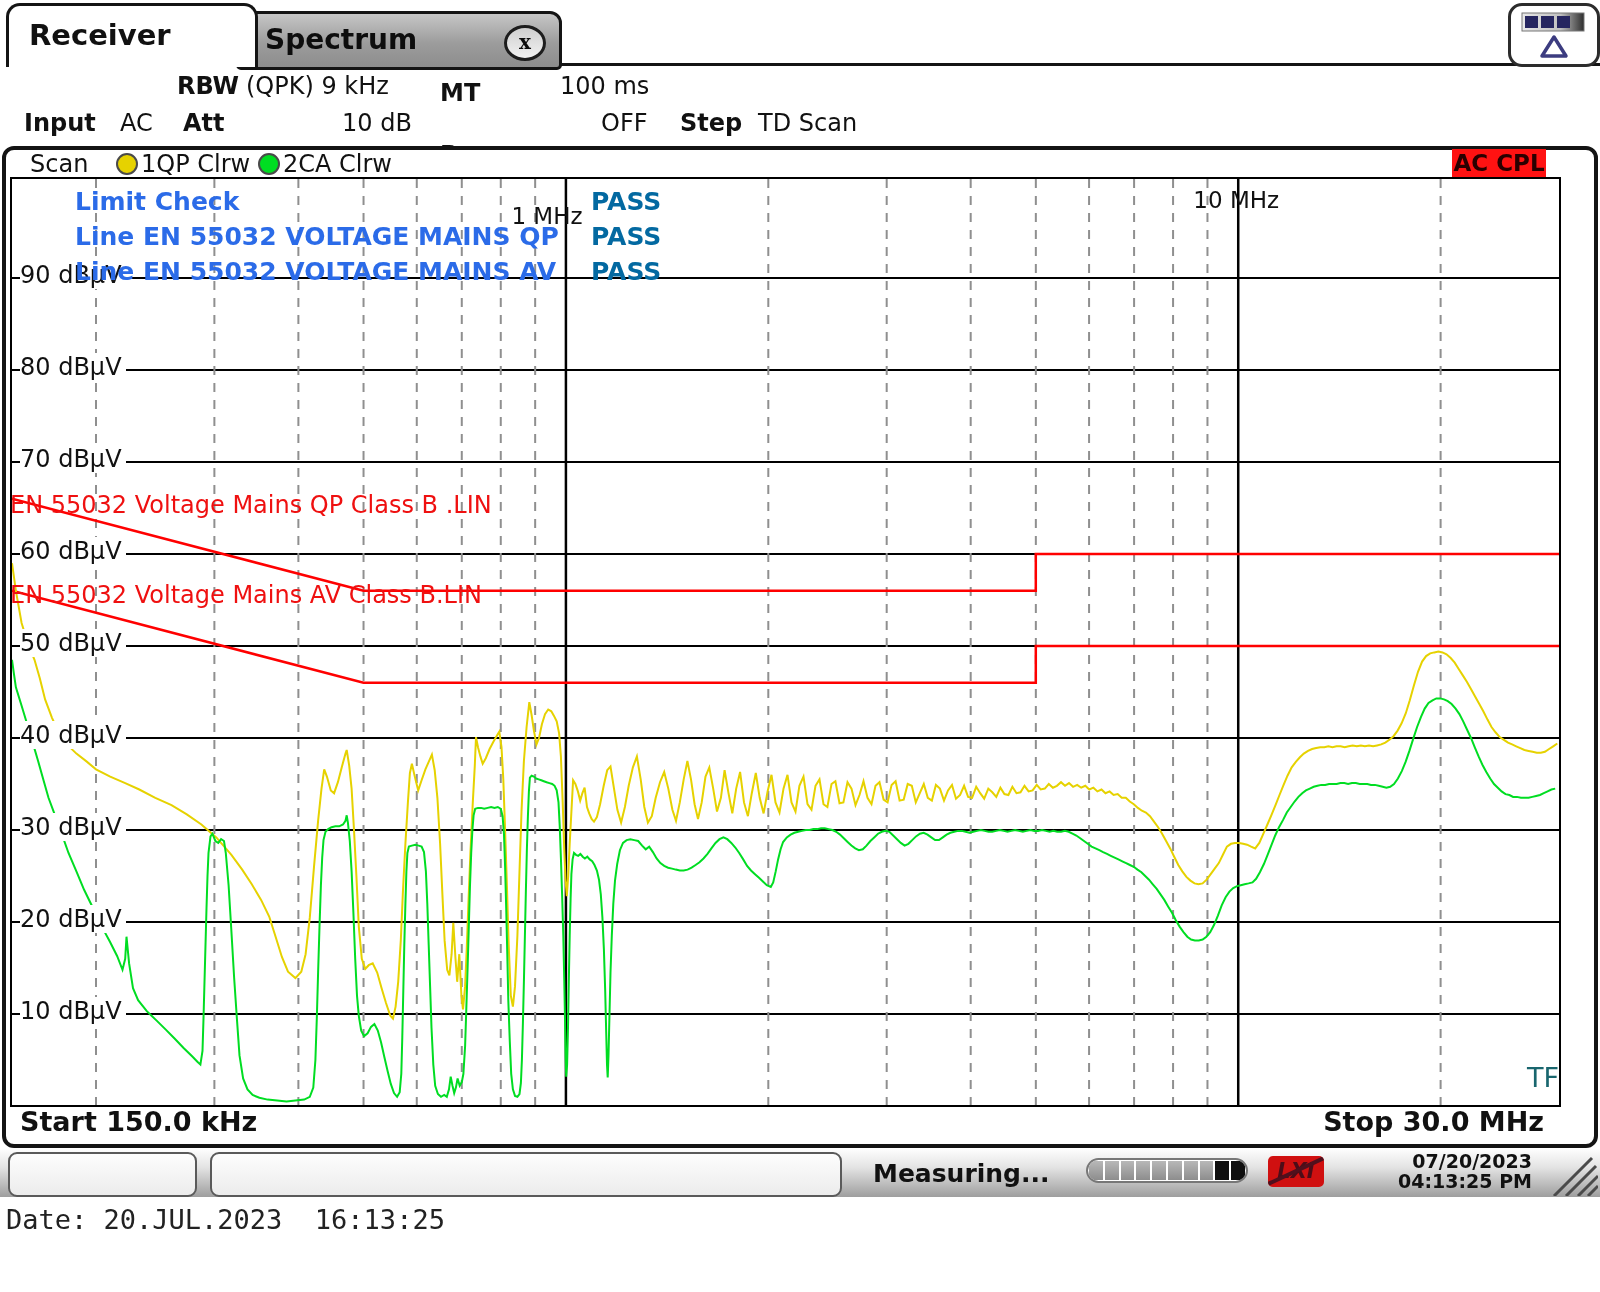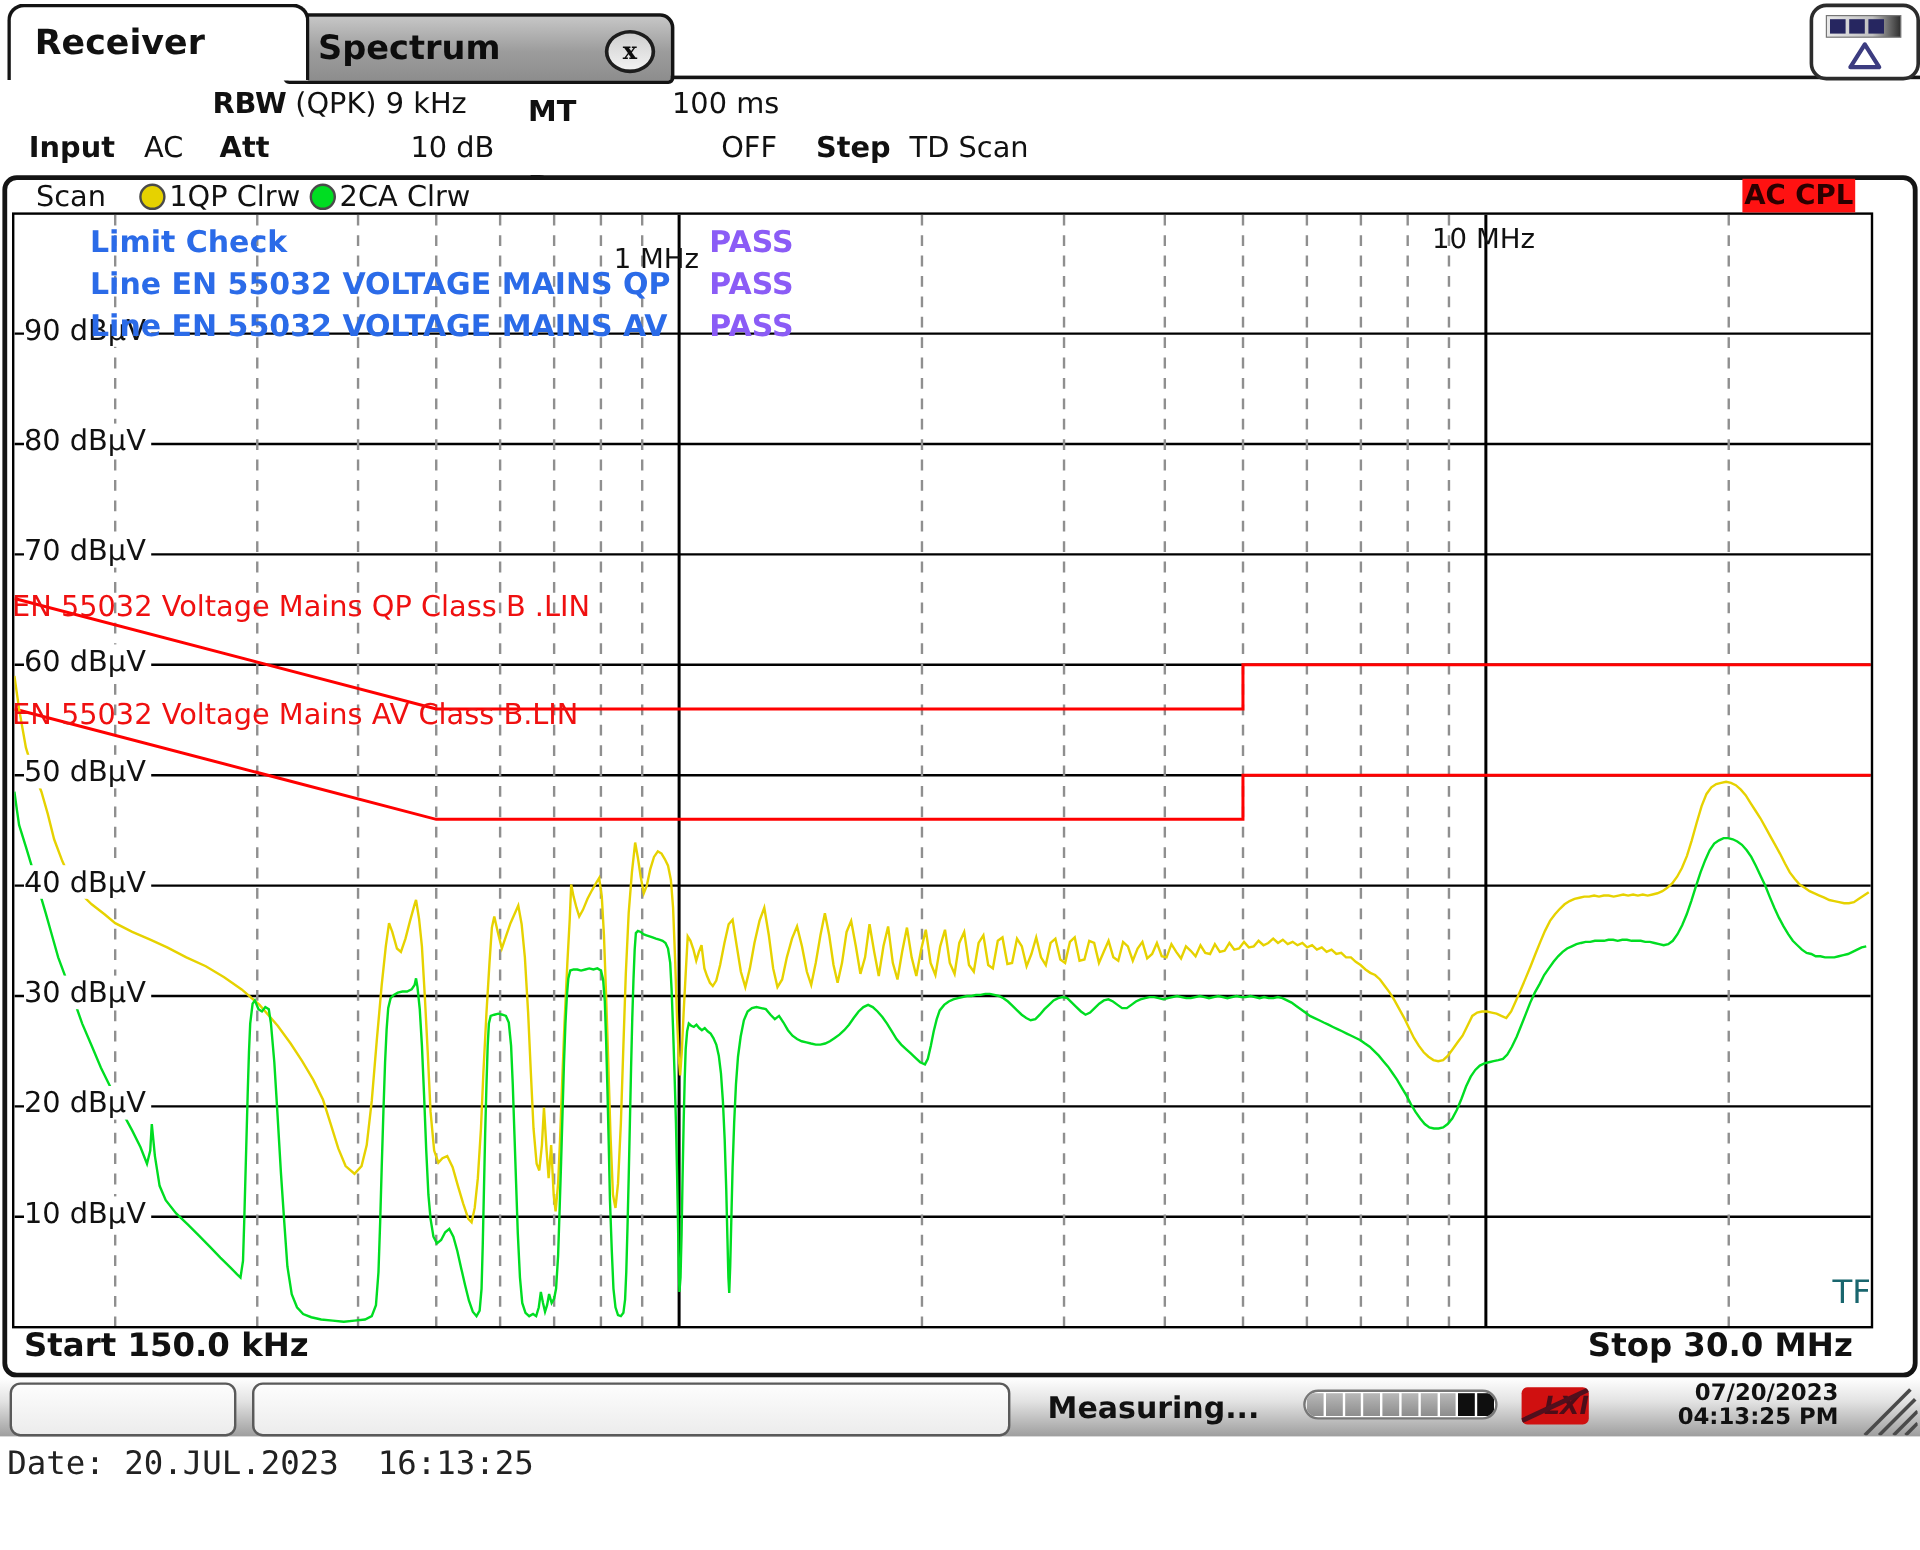--- a/index.html
+++ b/index.html
@@ -26,35 +26,35 @@
   .main-frame{left:2px;top:146px;width:1588px;height:994px;border:4px solid #141414;border-radius:12px;background:#fff;}
   .scan-row{font-size:24px;}
   .dot{width:18px;height:18px;border-radius:50%;border:2px solid #4a4a4a;}
   .accpl{left:1452px;top:149px;width:94px;height:28px;background:#ff1212;color:#2a0000;
     font-size:23px;font-weight:600;text-align:center;line-height:28px;z-index:3;}
   .plot{left:10px;top:177px;width:1547px;height:926px;border:2px solid #000;z-index:1;}
   .plot svg{position:absolute;left:0;top:0;}
   .ylab{position:absolute;left:20px;font-size:24px;background:#fff;padding:0 4px 0 0;z-index:2;line-height:28px;}
   .fmark{font-size:23px;z-index:2;transform:translateX(-50%);}
   .lcheck{font-size:25px;font-weight:bold;color:#2b6be8;z-index:3;white-space:pre;}
-  .lpass{font-size:25px;font-weight:bold;color:#8b5cf6;z-index:4;}
+  .lpass{font-size:25px;font-weight:bold;color:#0369a1;z-index:4;}
   .limlab{font-size:24px;color:#ef1010;z-index:3;white-space:pre;text-align:right;}
   .tf{font-size:27px;color:#19666e;z-index:3;}
   .startstop{font-size:27px;font-weight:bold;z-index:3;}
   
   .statusbar{left:0;top:1148px;width:1600px;height:49px;background:linear-gradient(180deg,#ffffff,#e3e3e3 40%,#9e9e9e);}
   .sbox{top:1152px;height:41px;border:2px solid #5a5a5a;border-radius:9px;
     background:linear-gradient(180deg,#fdfdfd,#ececec);z-index:5;}
   .measuring{font-size:25px;font-weight:bold;z-index:5;}
   .progress{left:1086px;top:1158px;width:162px;height:25px;border:2px solid #777;border-radius:13px;
     background:#fff;display:flex;gap:2px;padding:1px;box-sizing:border-box;overflow:hidden;z-index:5;}
   .pseg{flex:1;background:linear-gradient(180deg,#b8b8b8,#8d8d8d);}
   .pseg.dark{background:#0f0f0f;}
   .lxi{left:1268px;top:1156px;width:56px;height:31px;background:#d01010;border-radius:5px;z-index:5;
-    color:#4d0d18;font-weight:bold;font-style:italic;font-size:21px;text-align:right;line-height:30px;overflow:hidden;}
+    color:#4d0d18;font-weight:bold;font-style:italic;font-size:21px;text-align:center;line-height:30px;overflow:hidden;}
   .lxi:after{content:"";position:absolute;left:-8px;top:13px;width:72px;height:4px;background:#50101d;
     transform:rotate(-25deg);}
   .datetime{left:1366px;top:1151px;width:166px;text-align:right;font-size:19px;font-weight:bold;
     line-height:20px;z-index:5;}
   .footer-date{left:6px;top:1204px;font-family:"DejaVu Sans Mono","Liberation Mono",monospace;
     font-size:27px;color:#222;white-space:pre;}
 </style>
 </head>
 <body>
 

